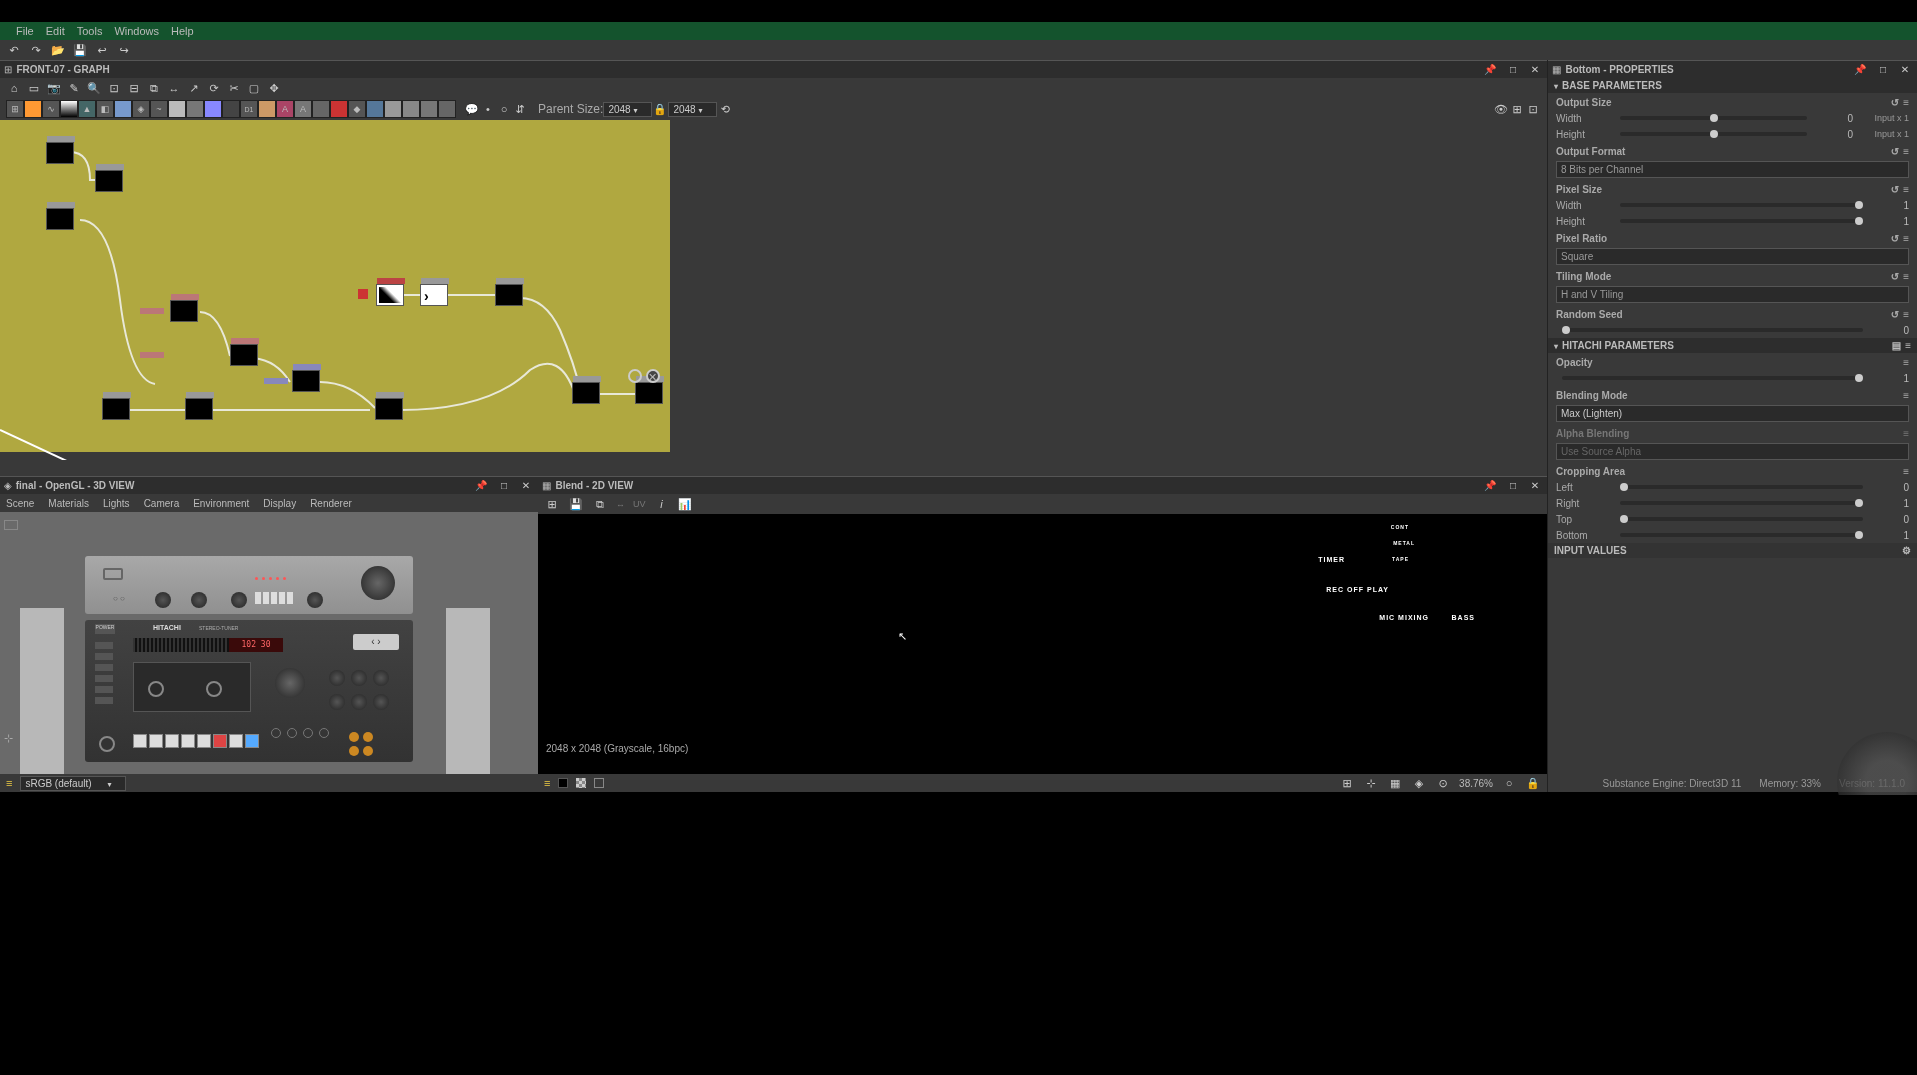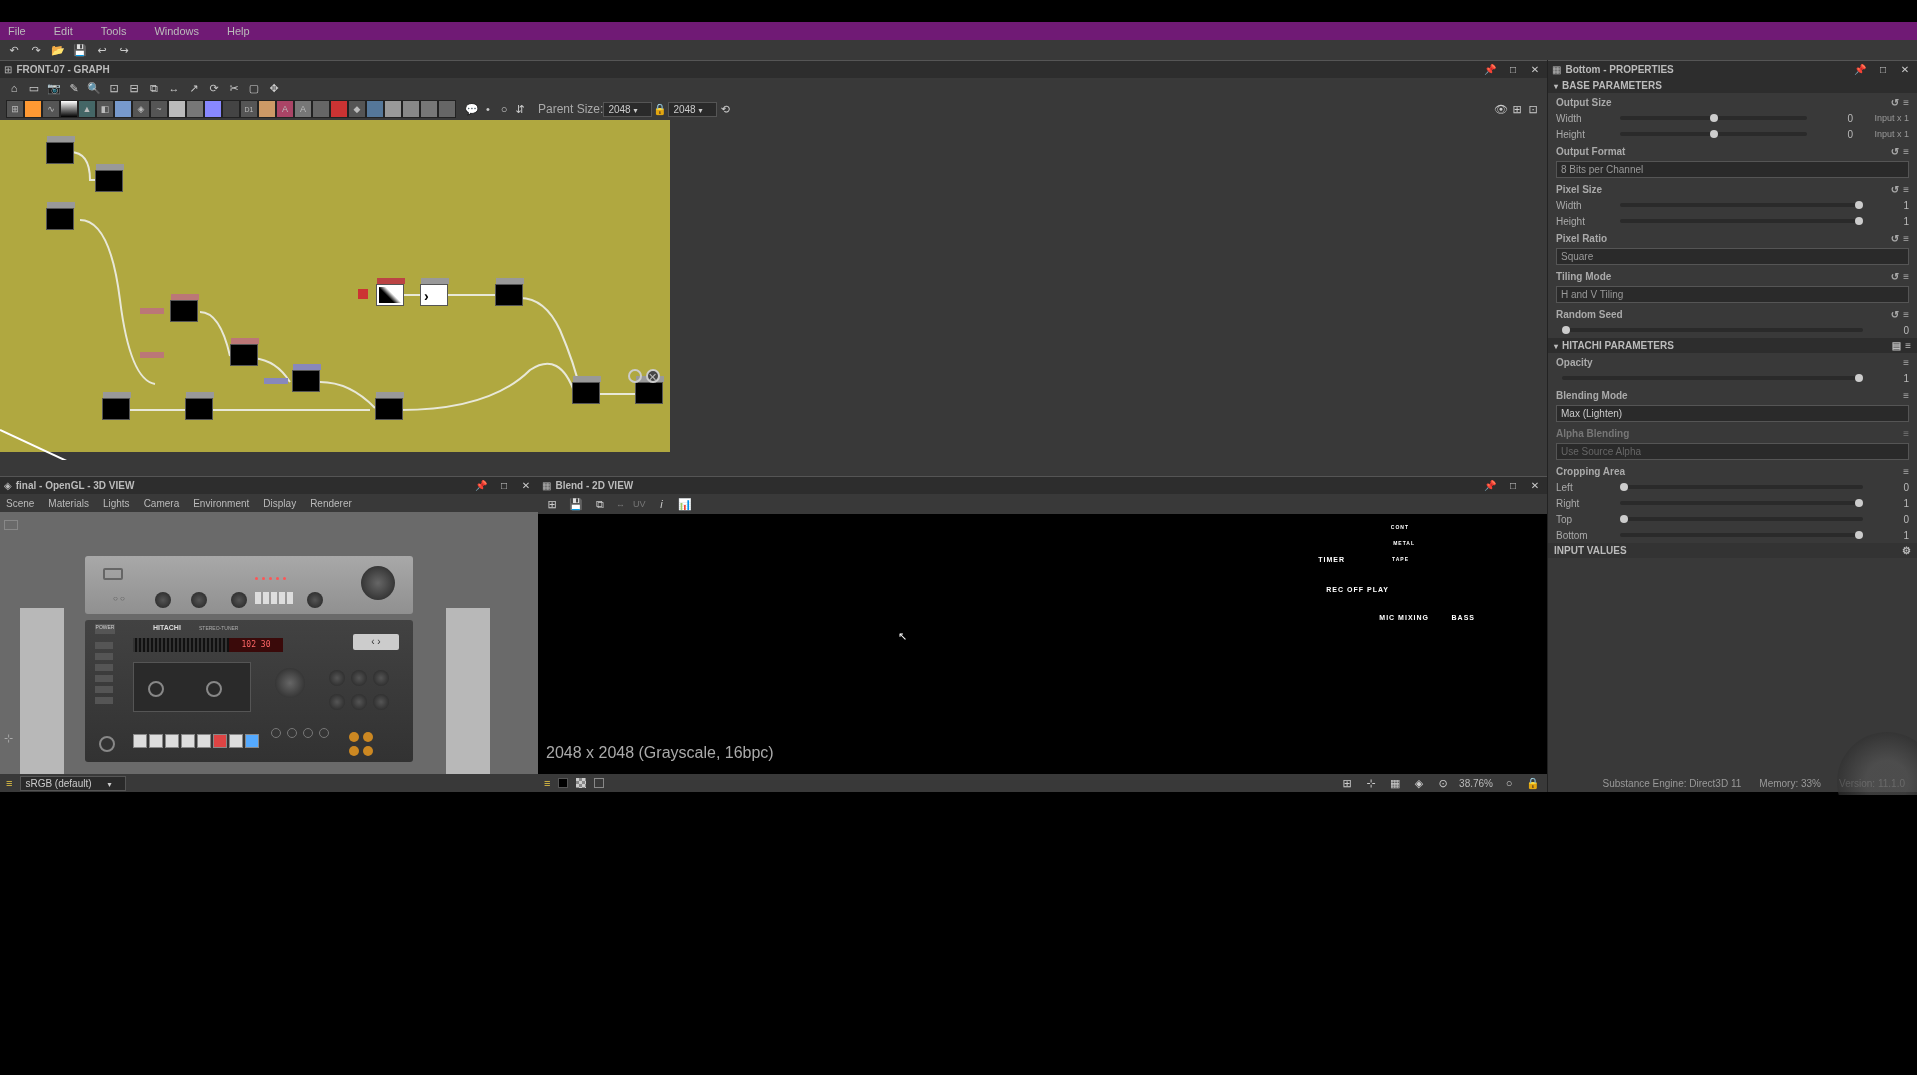--- a/index.html
+++ b/index.html
@@ -1,20 +1,20 @@
 <!DOCTYPE html>
 <html><head>
 <meta charset="utf-8">
 <style>
 * { margin: 0; padding: 0; box-sizing: border-box; font-family: Arial, sans-serif; }
 body { background: #000; color: #bbb; font-size: 11px; overflow: hidden; width: 1917px; height: 1075px; }
 .letterbox-top { height: 22px; background: #000; }
 .letterbox-bottom { position: absolute; bottom: 0; left: 0; right: 0; height: 280px; background: #000; }
 .app { position: absolute; top: 22px; left: 0; right: 0; height: 770px; background: #393939; }
-.menubar { height: 18px; display: flex; align-items: center; padding: 0 8px; gap: 28px; background: #701a75; }
+.menubar { height: 18px; display: flex; align-items: center; padding: 0 16px; gap: 12px; background: #14532d; }
 .menubar span { cursor: pointer; }
 .toolbar-main { height: 20px; display: flex; align-items: center; padding: 0 6px; gap: 6px; background: #393939; }
 .icon-btn { width: 16px; height: 16px; display: flex; align-items: center; justify-content: center; cursor: pointer; color: #ccc; }
 .panels { display: flex; height: calc(100% - 38px); }
 .left-col { flex: 1; display: flex; flex-direction: column; }
 .right-col { width: 370px; background: #393939; border-left: 1px solid #222; }
 .panel-header { height: 18px; background: #2d2d2d; display: flex; align-items: center; padding: 0 4px; font-size: 10px; border-top: 1px solid #555; }
 .panel-header .pin-icons { margin-left: auto; display: flex; gap: 6px; }
 .graph-panel { flex: 1; display: flex; flex-direction: column; min-height: 0; }
 .graph-toolbar-1 { height: 20px; background: #393939; display: flex; align-items: center; gap: 4px; padding: 0 6px; }
@@ -26,21 +26,21 @@
 .node { position: absolute; width: 28px; height: 22px; background: #000; border: 1px solid #555; }
 .node-header { position: absolute; width: 28px; height: 6px; top: -7px; background: #999; }
 .dropdown-small { background: #2a2a2a; border: 1px solid #555; color: #ccc; font-size: 10px; padding: 1px 14px 1px 4px; position: relative; }
 .bottom-row { height: 316px; display: flex; }
 .view3d { width: 538px; display: flex; flex-direction: column; background: #393939; }
 .view3d-menubar { height: 18px; display: flex; align-items: center; gap: 14px; padding: 0 6px; font-size: 10px; background: #393939; }
 .view3d-canvas { flex: 1; background: #6a6a6a; position: relative; overflow: hidden; }
 .view2d { flex: 1; display: flex; flex-direction: column; background: #393939; }
 .view2d-toolbar { height: 20px; display: flex; align-items: center; gap: 8px; padding: 0 6px; }
 .view2d-canvas { flex: 1; background: #000; position: relative; }
-.view2d-status { position: absolute; bottom: 12px; left: 8px; font-size: 16px; color: #aaa; }
+.view2d-status { position: absolute; bottom: 20px; left: 8px; font-size: 10px; color: #aaa; }
 .statusbar { height: 18px; background: #393939; display: flex; align-items: center; padding: 0 6px; gap: 8px; }
 .prop-section { background: #393939; }
 .prop-sec-header { background: #2d2d2d; padding: 2px 6px; font-weight: bold; font-size: 10px; display: flex; align-items: center; gap: 4px; }
 .prop-row { display: flex; align-items: center; padding: 2px 8px; height: 16px; gap: 6px; }
 .prop-label { width: 58px; font-size: 10px; color: #aaa; flex-shrink: 0; }
 .prop-label-full { font-size: 10px; color: #aaa; font-weight: bold; padding: 4px 8px 2px; }
 .prop-slider { flex: 1; height: 4px; background: #2a2a2a; position: relative; border-radius: 2px; }
 .prop-slider-handle { position: absolute; width: 8px; height: 8px; background: #ccc; border-radius: 50%; top: -2px; }
 .prop-val { width: 40px; text-align: right; font-size: 10px; color: #bbb; }
 .prop-extra { width: 50px; font-size: 9px; color: #999; text-align: right; }

